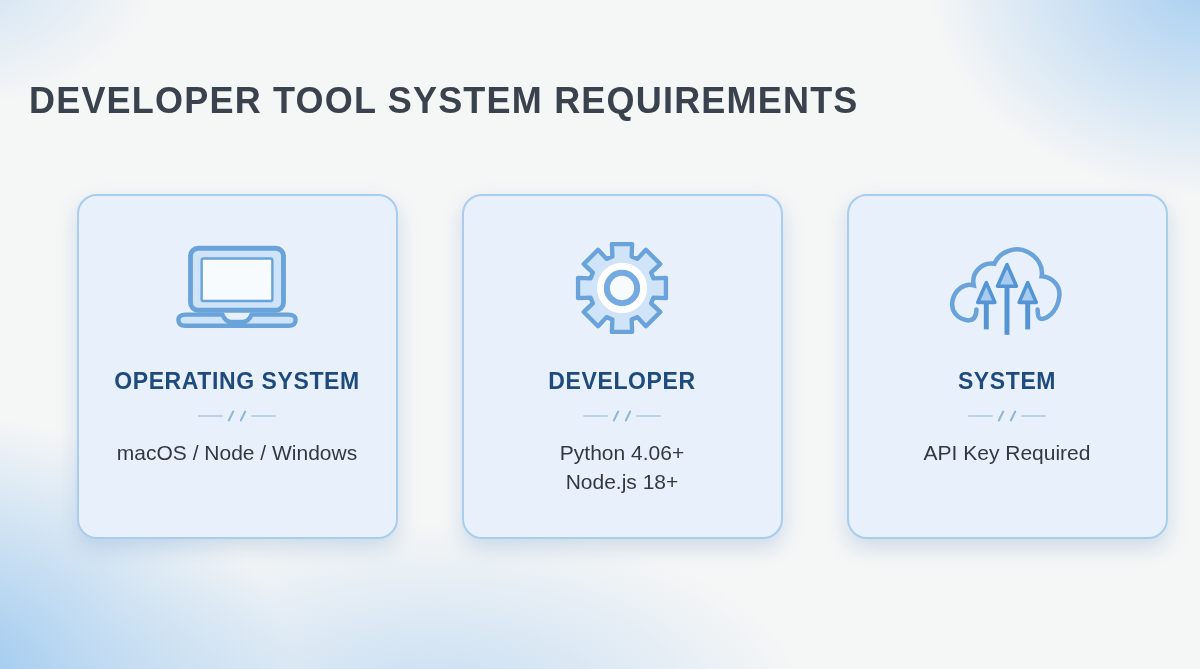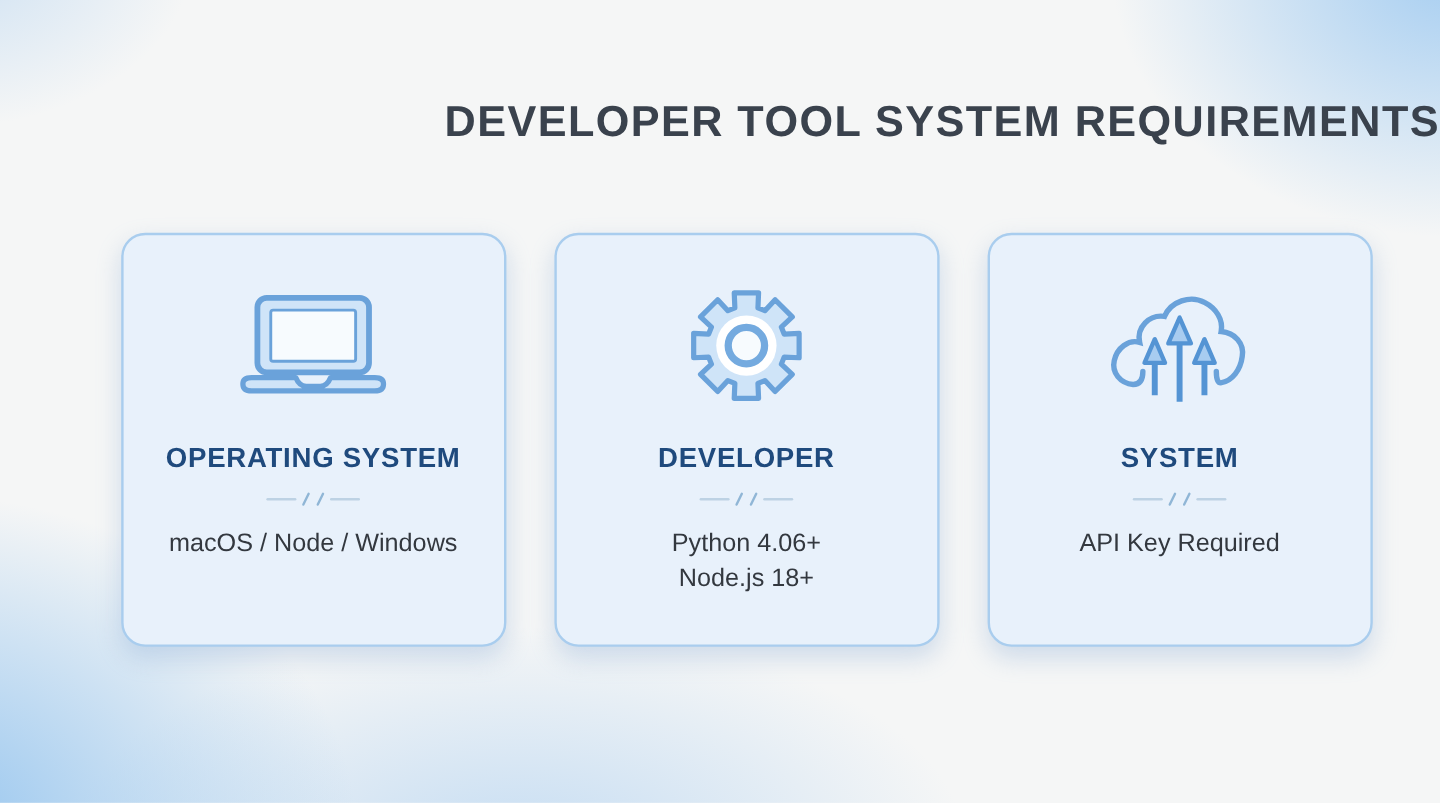--- a/index.html
+++ b/index.html
@@ -13,31 +13,32 @@
       radial-gradient(560px 430px at -6% 104%, rgba(140,192,238,0.95), rgba(140,192,238,0) 66%),
       radial-gradient(520px 260px at 36% 106%, rgba(158,200,240,0.55), rgba(158,200,240,0) 72%),
       #f5f6f6;
   }
   .canvas {
     position: relative;
     width: 1200px; height: 669px;
   }
   .page-title {
     margin-top: 80px;
-    text-align: right;
+    text-align: left;
     font-size: 36px;
     font-weight: bold;
     letter-spacing: 1.2px;
     color: #3a424d;
+    margin-left: 29px;
   }
   .cards-row {
     margin-top: 72px;
     display: flex;
     justify-content: center;
-    gap: 40px;
+    gap: 64px;
     padding-left: 44px;
   }
   .card {
     width: 321px;
     height: 345px;
     background: #e8f1fb;
     border: 2.5px solid #a9cdee;
     border-radius: 20px;
     box-shadow: 0 9px 20px rgba(124,163,208,0.32);
     display: flex;

